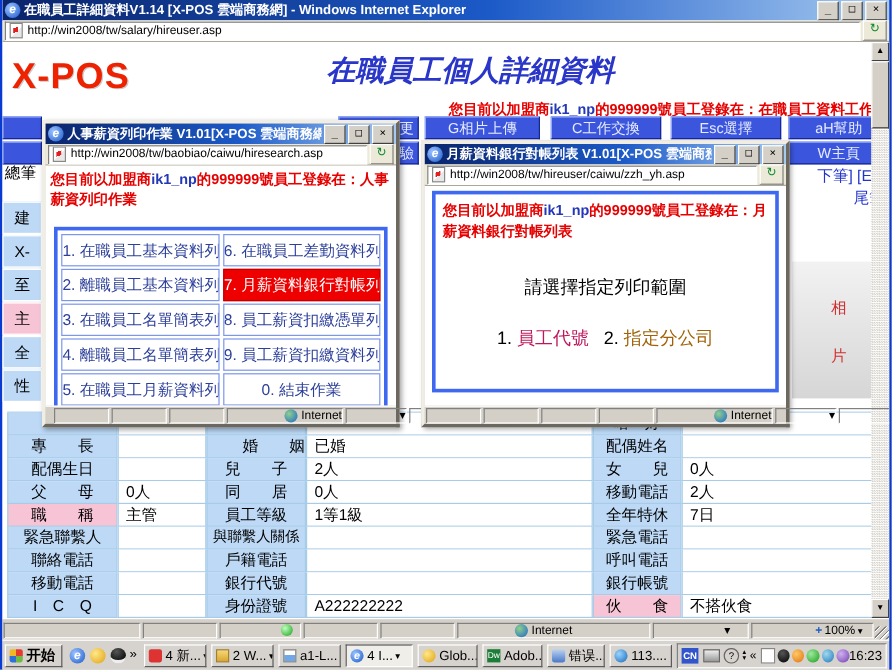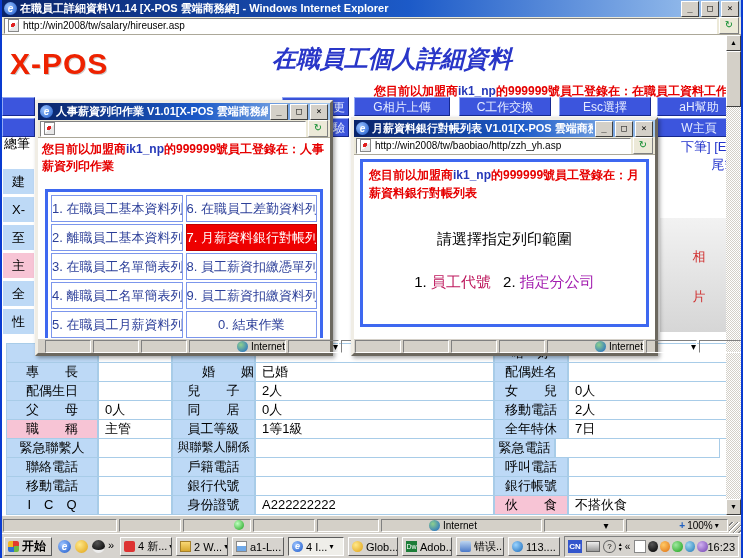--- a/index.html
+++ b/index.html
@@ -136,21 +136,21 @@
           <div class="lblcell" style="width:83px;text-align:center;">員工等級</div>
           <div class="valcell" style="width:239px;">1等1級</div>
           <div class="lblcell" style="width:74px;">全年特休</div>
           <div class="valcell" style="width:165px;">7日</div>
       </div>
       <div class="frow">
         <div class="lblcell" style="width:92px;">緊急聯繫人</div>
           <div class="valcell" style="width:74px;"></div>
           <div class="lblcell" style="width:83px;font-size:12px;">與聯繫人關係</div>
           <div class="valcell" style="width:239px;"></div>
-          <div class="lblcell" style="width:61px;">緊急電話</div>
+          <div class="lblcell" style="width:74px;">緊急電話</div>
           <div class="valcell" style="width:165px;"></div>
       </div>
       <div class="frow">
         <div class="lblcell" style="width:92px;">聯絡電話</div>
           <div class="valcell" style="width:74px;"></div>
           <div class="lblcell" style="width:83px;">戶籍電話</div>
           <div class="valcell" style="width:239px;"></div>
           <div class="lblcell" style="width:74px;">呼叫電話</div>
           <div class="valcell" style="width:165px;"></div>
       </div>
@@ -191,20 +191,21 @@
     <div class="titlebar" style="top:0;">
       <div class="ieicon">e</div>
       <div class="ttl">人事薪資列印作業 V1.01[X-POS 雲端商務網] - Wi...</div>
       <div class="winbtn">_</div>
       <div class="winbtn">□</div>
       <div class="winbtn">×</div>
     </div>
     <div class="addrbar" style="top:17px;">
       <div class="addrfield">
         <div class="flashicon"></div>
+        <span>http://win2008/tw/baobiao/caiwu/hiresearch.asp</span>
       </div>
       <div class="gobtn">↻</div>
     </div>
     <div class="pcontent" style="top:35px;height:201px;">
       <div class="notice" style="margin:3px 4px;">
         <span>您目前以加盟商</span><span class="nuser">ik1_np</span><span>的</span><span>999999</span><span>號員工登錄在：</span><span>人事薪資列印作業</span>
       </div>
       <div style="margin:14px auto 0 auto;width:278px;border:3px solid #3e68f0;padding:3px;box-sizing:border-box;">
         <div style="display:flex;gap:3px;margin-bottom:2px;">
           <div class="menucell" style="flex:1;">1. 在職員工基本資料列表</div>
@@ -251,33 +252,33 @@
     <div class="titlebar" style="top:0;">
       <div class="ieicon">e</div>
       <div class="ttl">月薪資料銀行對帳列表 V1.01[X-POS 雲端商務網] - ...</div>
       <div class="winbtn">_</div>
       <div class="winbtn">□</div>
       <div class="winbtn">×</div>
     </div>
     <div class="addrbar" style="top:17px;">
       <div class="addrfield">
         <div class="flashicon"></div>
-        <span>http://win2008/tw/baobiao/http/zzh_yh.asp</span>
+        <span>http://win2008/tw/hireuser/caiwu/zzh_yh.asp</span>
       </div>
       <div class="gobtn">↻</div>
     </div>
     <div class="pcontent" style="top:35px;height:184px;">
       <div style="margin:4px 6px;border:3px solid #3e68f0;height:168px;box-sizing:border-box;padding:4px 6px;">
         <div class="notice" style="line-height:1.5;">
           <span>您目前以加盟商</span><span class="nuser">ik1_np</span><span>的</span><span>999999</span><span>號員工登錄在：</span><span>月薪資料銀行對帳列表</span>
         </div>
         <div style="text-align:center;margin-top:28px;font-size:15px;color:#000;">請選擇指定列印範圍</div>
         <div style="text-align:center;margin-top:24px;font-size:15px;color:#000;">
           <span>1. </span><span style="color:#be185d;">員工代號</span>
-          <span style="margin-left:8px;">2. </span><span style="color:#a21caf;">指定分公司</span>
+          <span style="margin-left:8px;">2. </span><span style="color:#a16207;">指定分公司</span>
         </div>
       </div>
     </div>
     <div class="statusbar" style="position:absolute;left:0;right:0;bottom:0;height:14px;">
       <div class="sbpane" style="width:18px;"></div>
       <div class="sbpane" style="width:18px;"></div>
       <div class="sbpane" style="width:18px;"></div>
       <div class="sbpane" style="width:18px;"></div>
       <div class="sbpane" style="flex:1;display:flex;align-items:center;">
         <div class="globe"></div>

